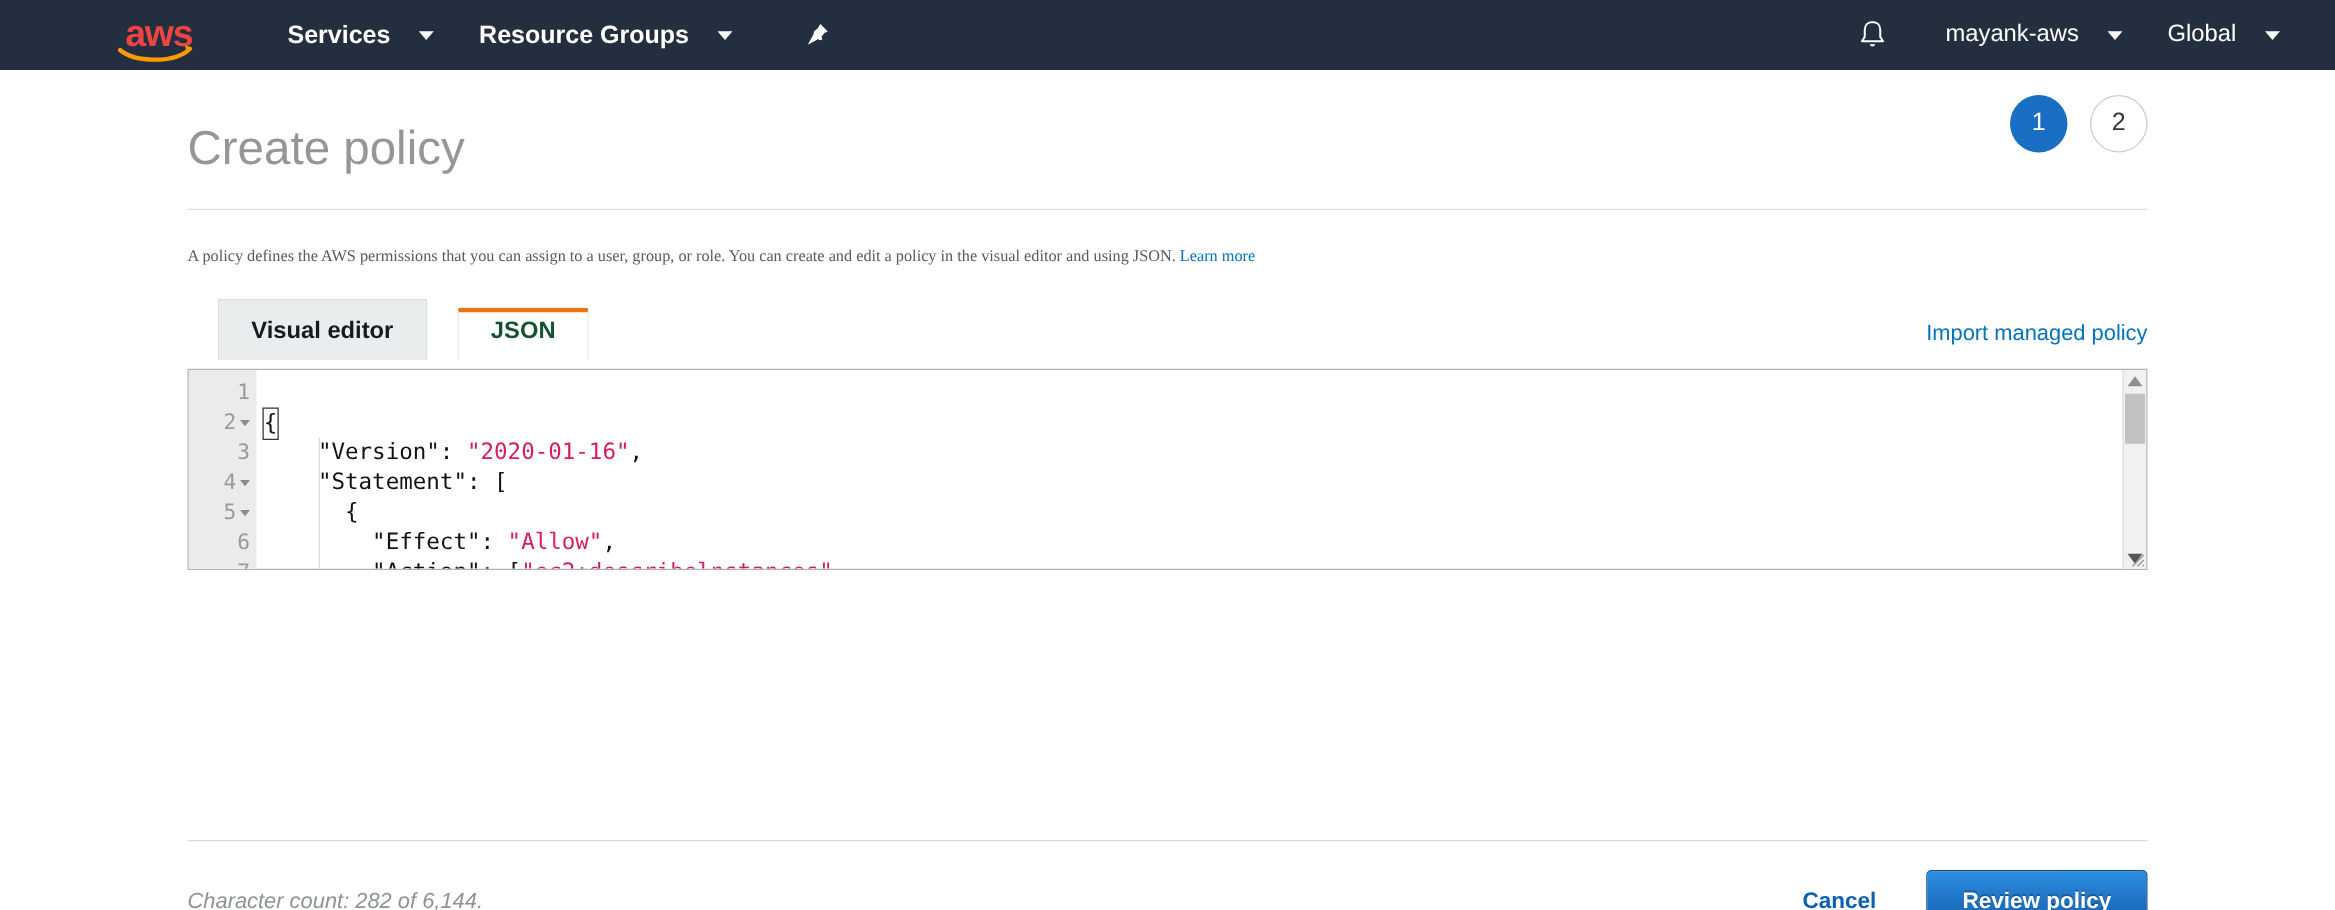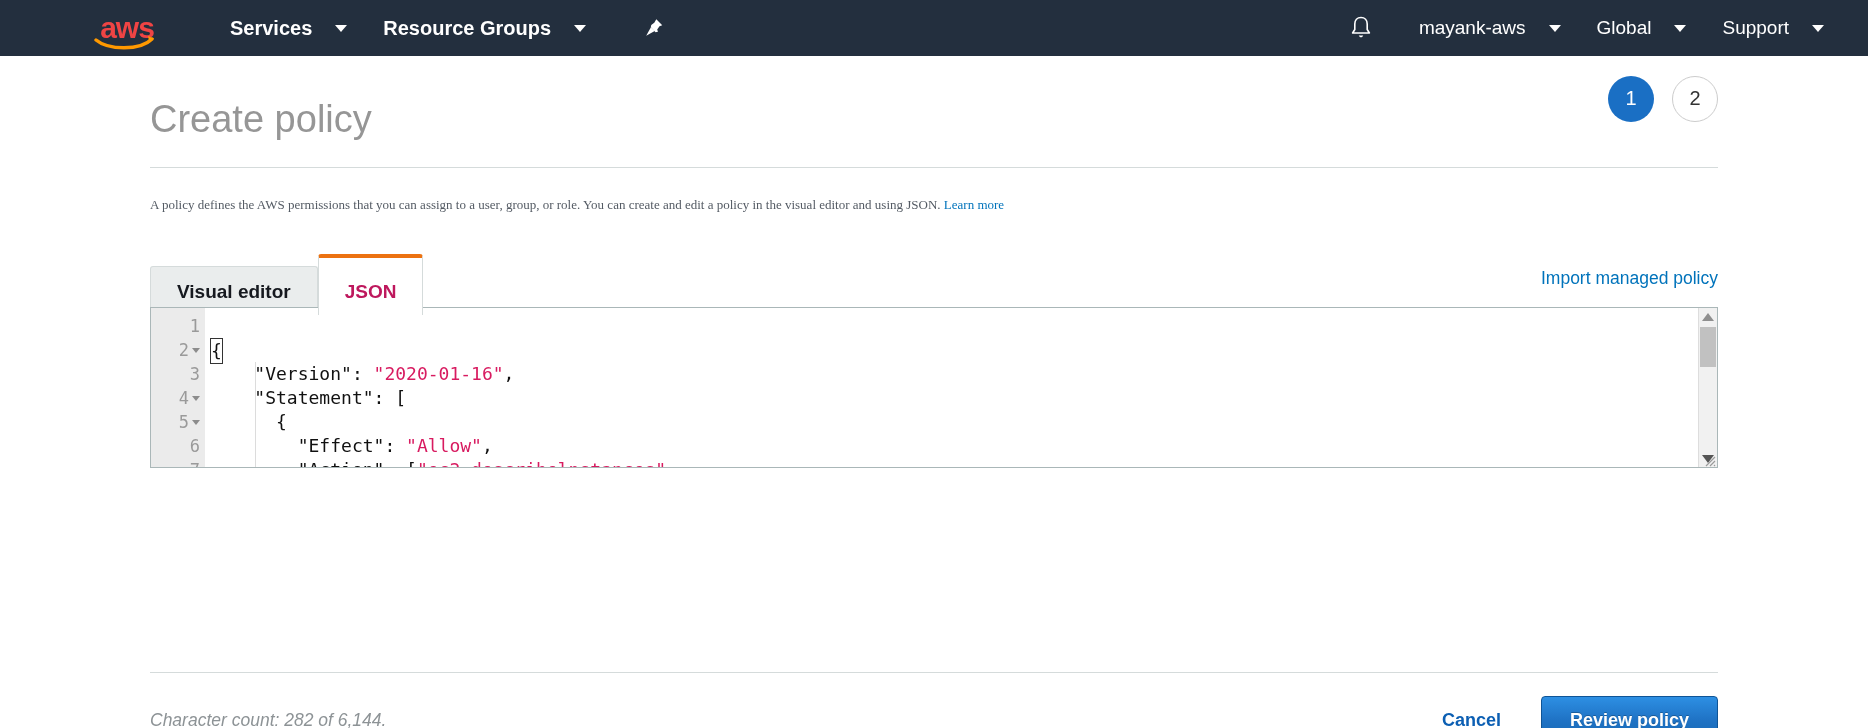--- a/index.html
+++ b/index.html
@@ -148,27 +148,28 @@
     font-size: 19px;
     font-weight: 700;
     padding: 14px 26px 12px 26px;
     border: 1px solid #d5dbdb;
     border-bottom: none;
     border-radius: 3px 3px 0 0;
     cursor: pointer;
     background: #eaeded;
     color: #16191f;
     position: relative;
-    top: 16px;
+    top: 1px;
+    margin-left: 24px;
   }
   .tab.active {
     background: #ffffff;
     border-top: 4px solid #ec7211;
-    padding-top: 23px;
-    color: #be185d;
+    padding-top: 4px;
+    color: #14532d;
     z-index: 3;
   }
   .tab.inactive { color: #16191f; }
   .import-link {
     font-size: 17.5px;
     color: #0073bb;
     cursor: pointer;
     padding-bottom: 10px;
   }
 
@@ -377,24 +378,20 @@
   <div class="nav-item light">
     <span>mayank-aws</span>
     <span class="caret"></span>
   </div>
 
   <div class="nav-item light">
     <span>Global</span>
     <span class="caret"></span>
   </div>
 
-  <div class="nav-item light">
-    <span>Support</span>
-    <span class="caret"></span>
-  </div>
 </div>
 
 <div class="page">
 
   <div class="title-row">
     <div class="page-title">Create policy</div>
     <div class="steps">
       <div class="step active">1</div>
       <div class="step inactive">2</div>
     </div>

